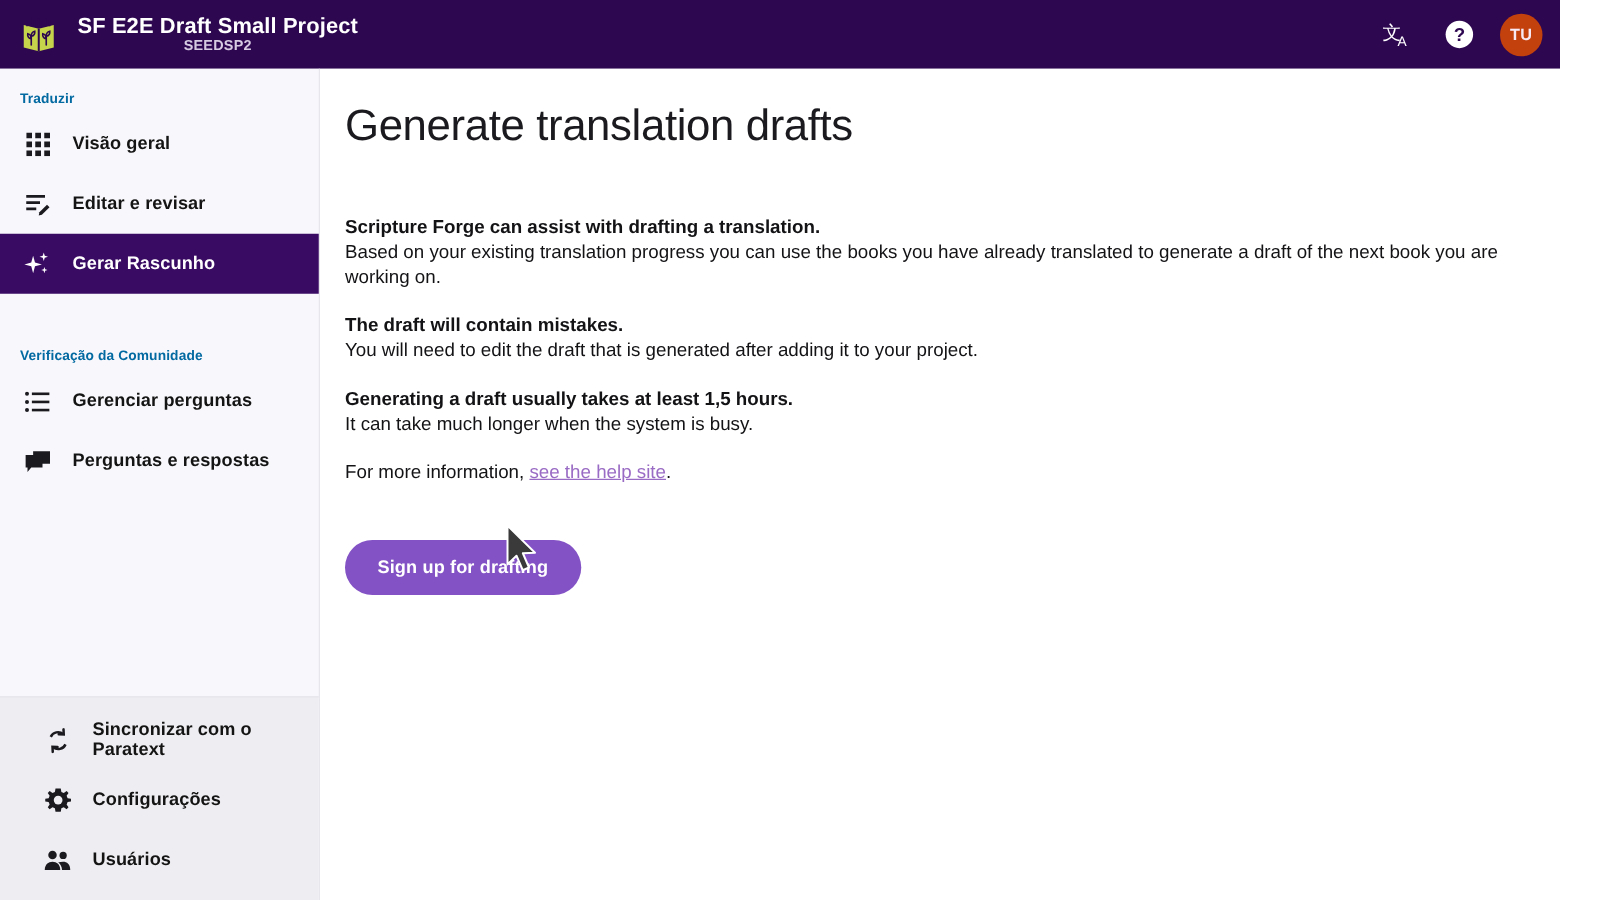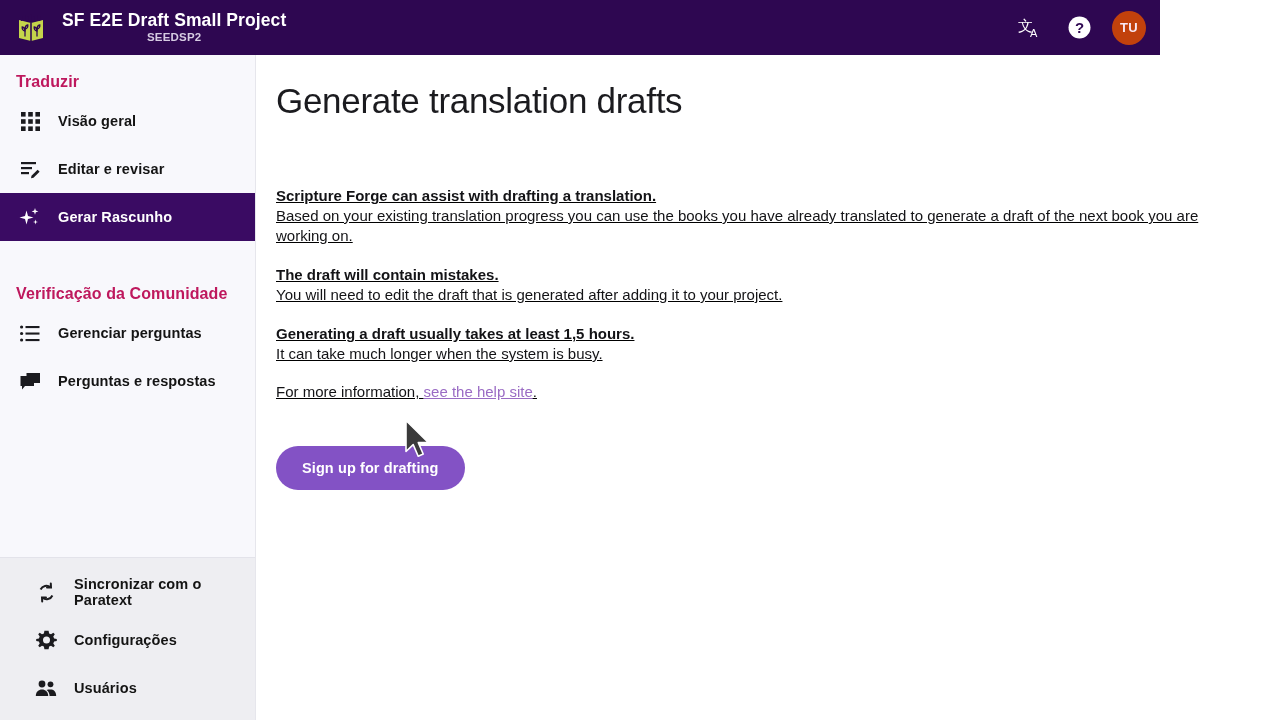--- a/index.html
+++ b/index.html
@@ -8,21 +8,21 @@
     overflow: hidden;
     background: #ffffff;
     font-family: "Liberation Sans", sans-serif;
   }
 
   #app { position: relative; width: 1280px; height: 720px; }
 
   
   .header {
     position: absolute; top: 0; left: 0;
-    width: 1160px; height: 55px;
+    width: 1248px; height: 55px;
     background: #2E0751;
     display: flex; align-items: center;
   }
   .brand { display: flex; align-items: center; padding-left: 14px; }
   .logo-wrap {
     width: 34px; height: 34px;
     display: flex; align-items: center; justify-content: center;
     flex: 0 0 auto;
   }
   .brand-text { margin-left: 14px; display: flex; flex-direction: column; justify-content: center; }
@@ -61,21 +61,21 @@
     display: flex; flex-direction: column;
   }
   .side-top { flex: 1 1 auto; padding-top: 8px; }
   .side-bottom {
     flex: 0 0 auto;
     background: #EEEEF2;
     border-top: 1px solid #e3e3ea;
     padding: 10px 0 8px 16px;
   }
   .section-label {
-    color: #be185d; font-size: 16px; font-weight: bold;
+    color: #0369a1; font-size: 11px; font-weight: bold;
     padding: 10px 0 6px 16px; letter-spacing: .1px;
   }
   .nav-item {
     display: flex; align-items: center;
     height: 48px; padding-left: 16px;
     cursor: pointer; color: #141414;
   }
   .nav-item.active { background: #3A0B63; color: #ffffff; }
   .nav-icon {
     width: 28px; height: 24px; flex: 0 0 auto;
@@ -92,21 +92,21 @@
   .main {
     position: absolute; top: 55px; left: 256px;
     width: 1024px; height: 665px;
     background: #ffffff;
     padding: 12px 24px 0 20px;
   }
   .page-title {
     font-size: 35px; font-weight: normal; color: #1b1b1f;
     margin-top: 14px; letter-spacing: -.3px;
   }
-  .body-block { margin-top: 64px; text-decoration: underline; }
+  .body-block { margin-top: 50px; }
   .para { margin-bottom: 18px; }
   .para .strong {
     font-size: 15px; font-weight: bold; color: #131316;
     line-height: 21px; display: block;
   }
   .para .normal {
     font-size: 15px; font-weight: normal; color: #131316;
     line-height: 20px; display: block; max-width: 978px;
   }
   .link {

